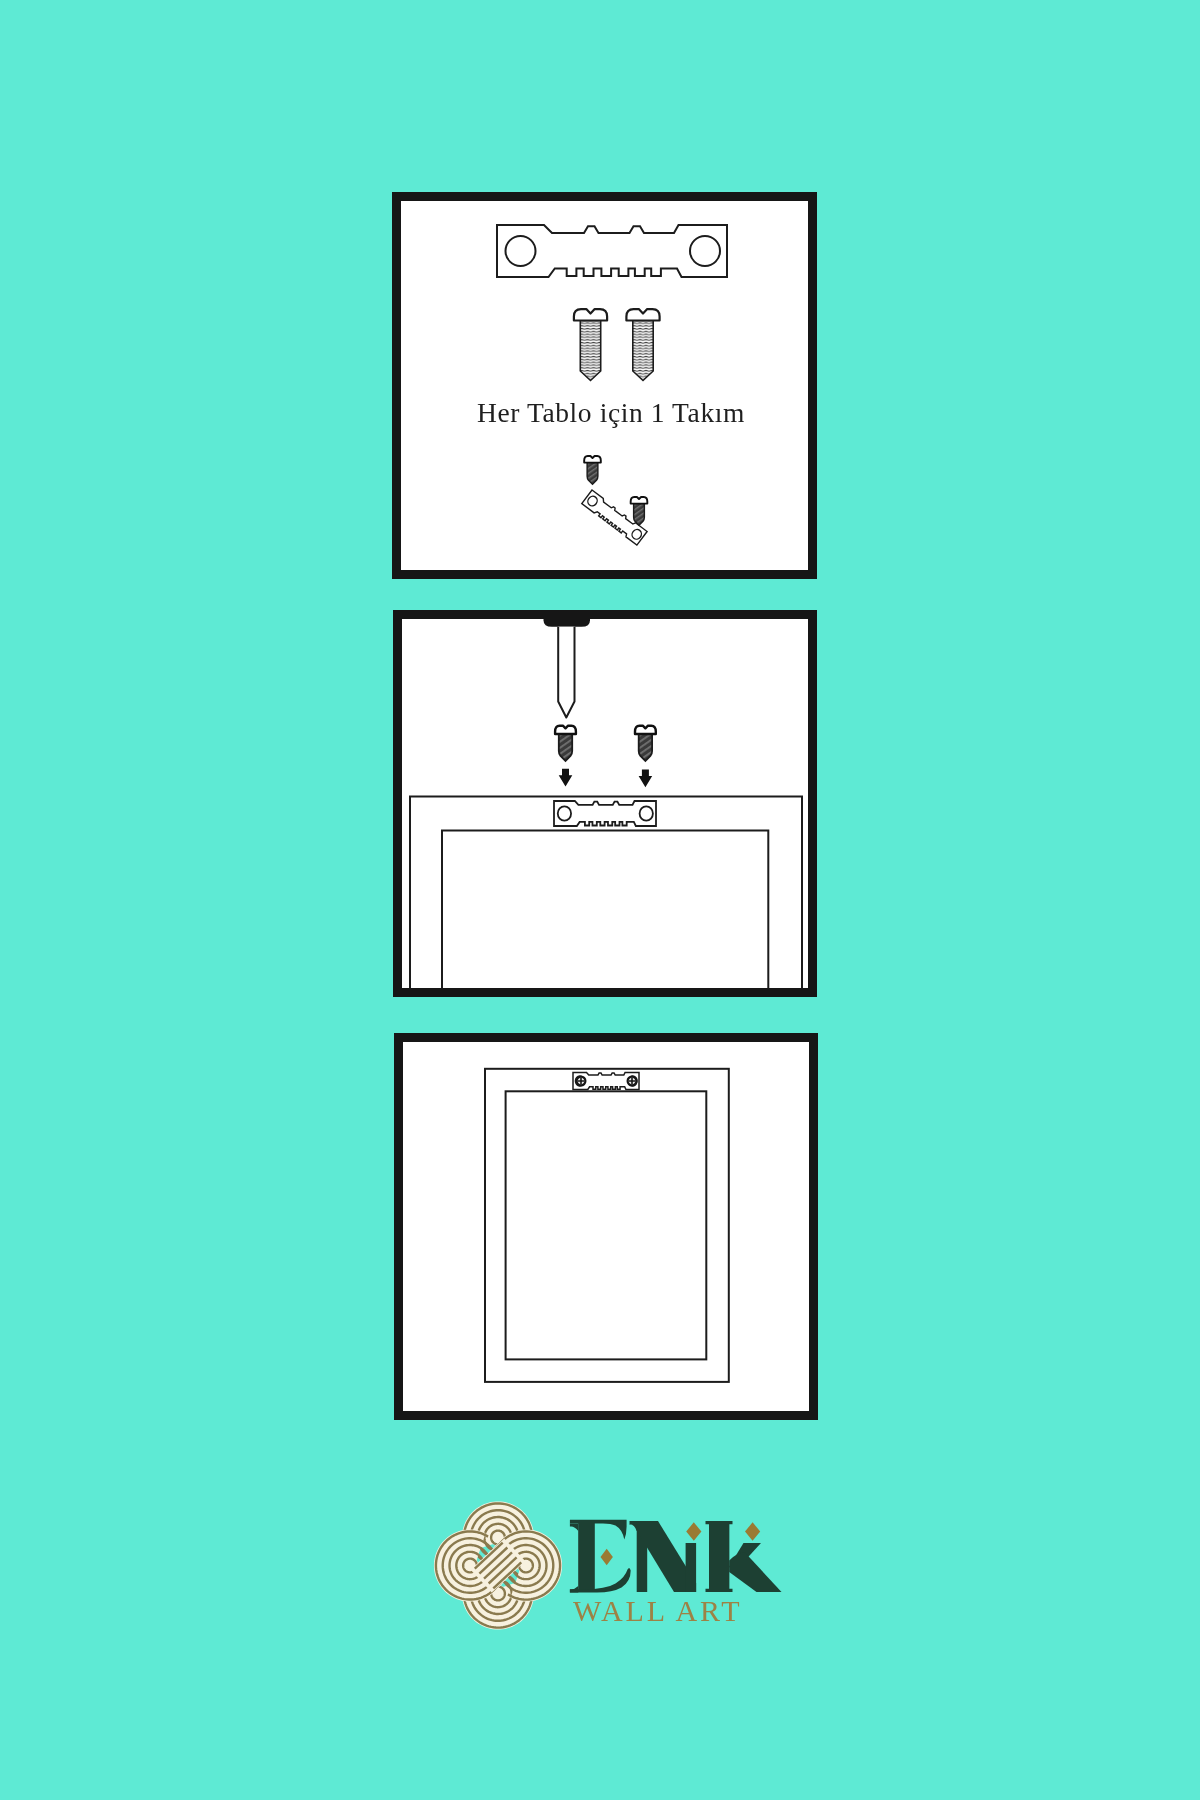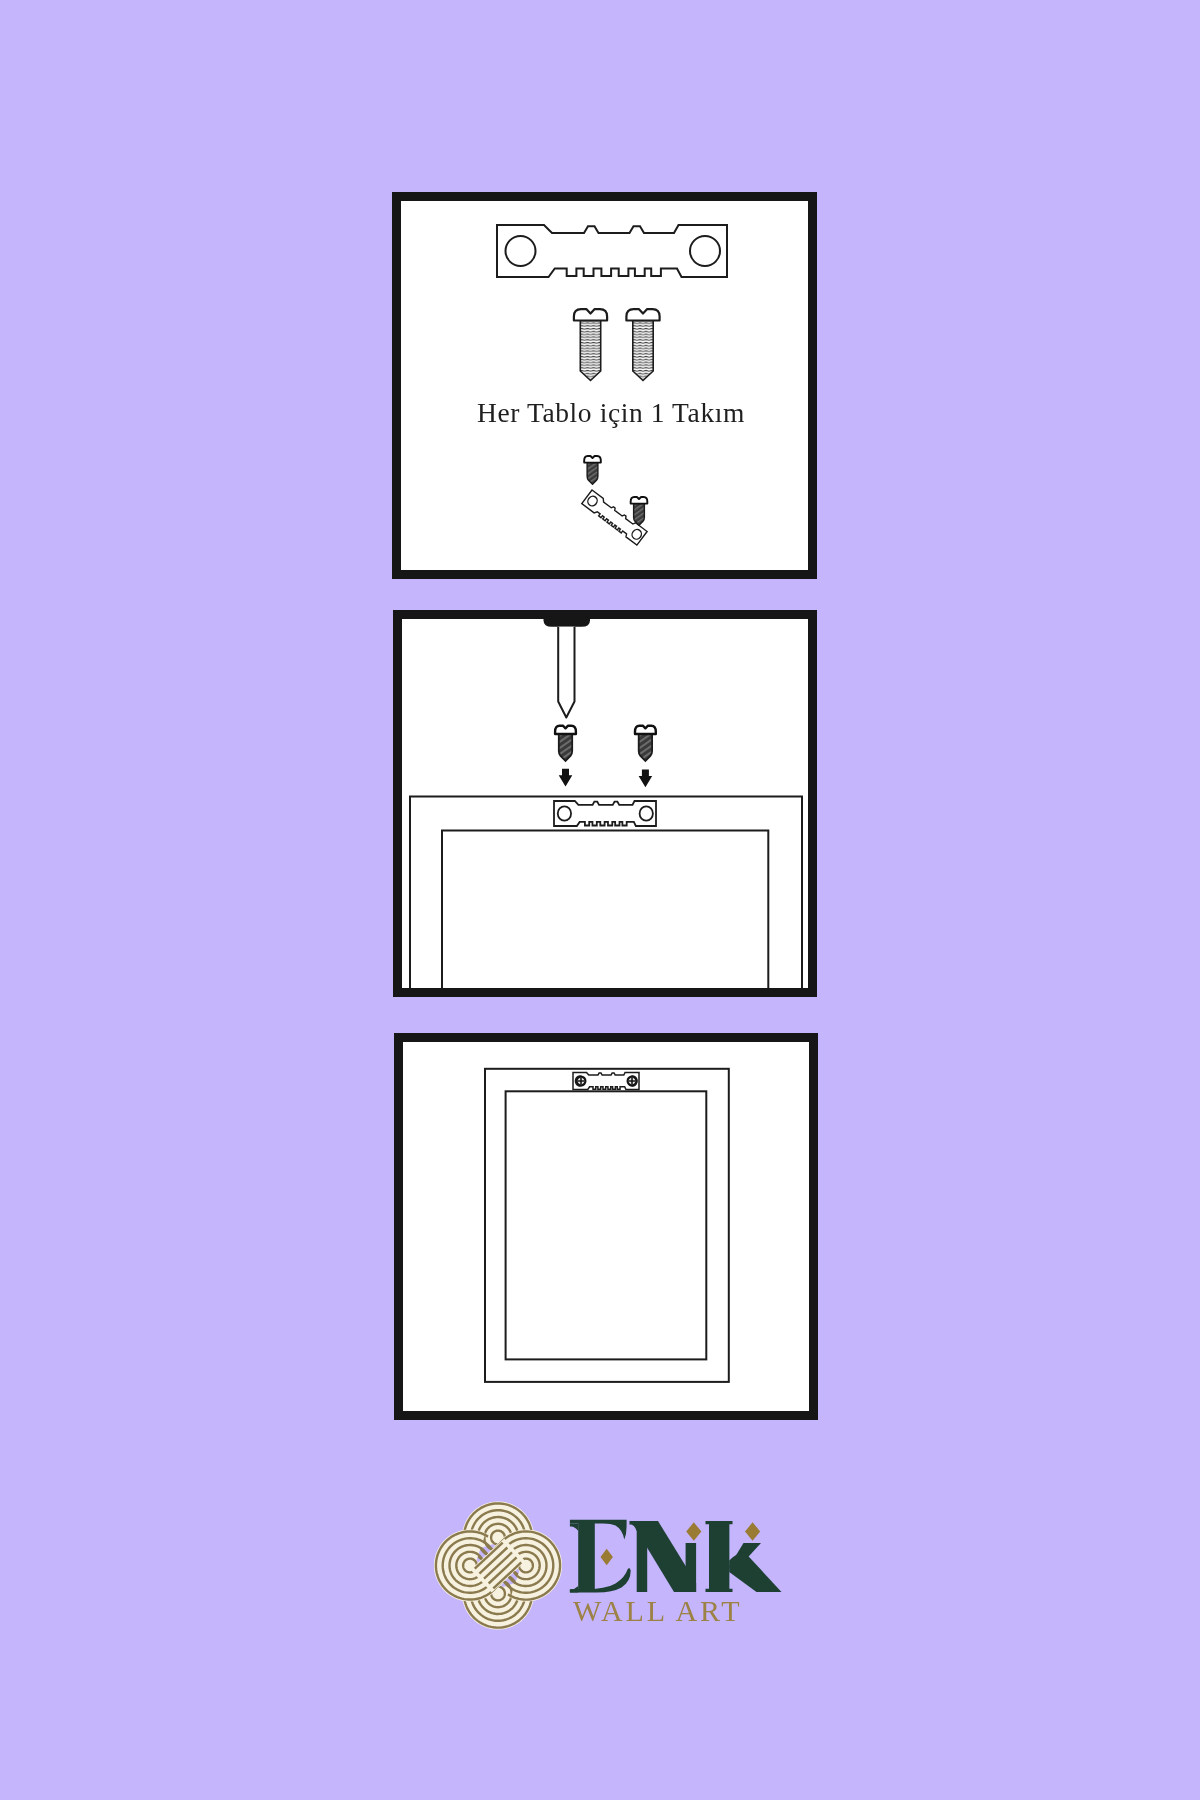--- a/index.html
+++ b/index.html
@@ -1,16 +1,16 @@
 <!DOCTYPE html>
 <html><head>
 <meta charset="utf-8">
 <style>
   html,body{margin:0;padding:0;background:#ffffff;}
-  .page{position:relative;width:1200px;height:1800px;background:#c4b5fd;overflow:hidden;
+  .page{position:relative;width:1200px;height:1800px;background:#5eead4;overflow:hidden;
         font-family:"Liberation Serif", serif;}
   svg{position:absolute;left:0;top:0;}
 </style>
 </head>
 <body>
 <div class="page">
 <svg width="1200" height="1800" viewBox="0 0 1200 1800">
   <defs>
 
     <g id="hanger">

